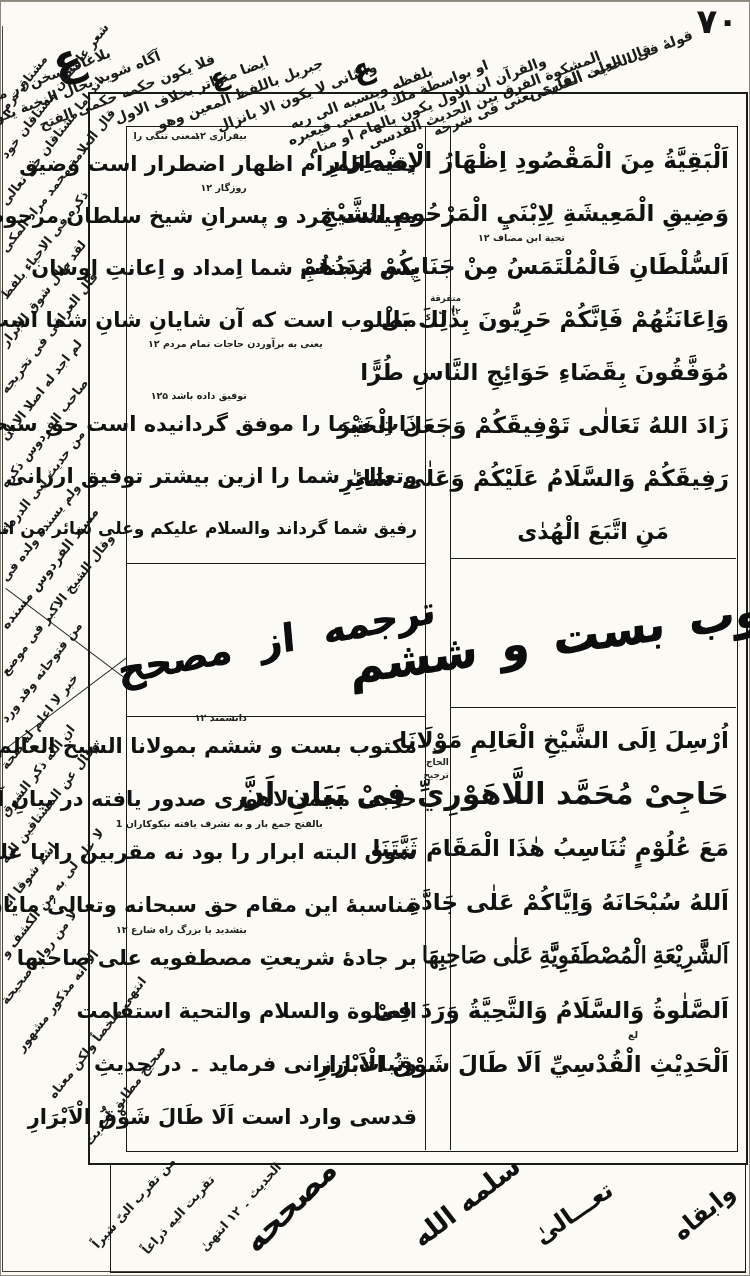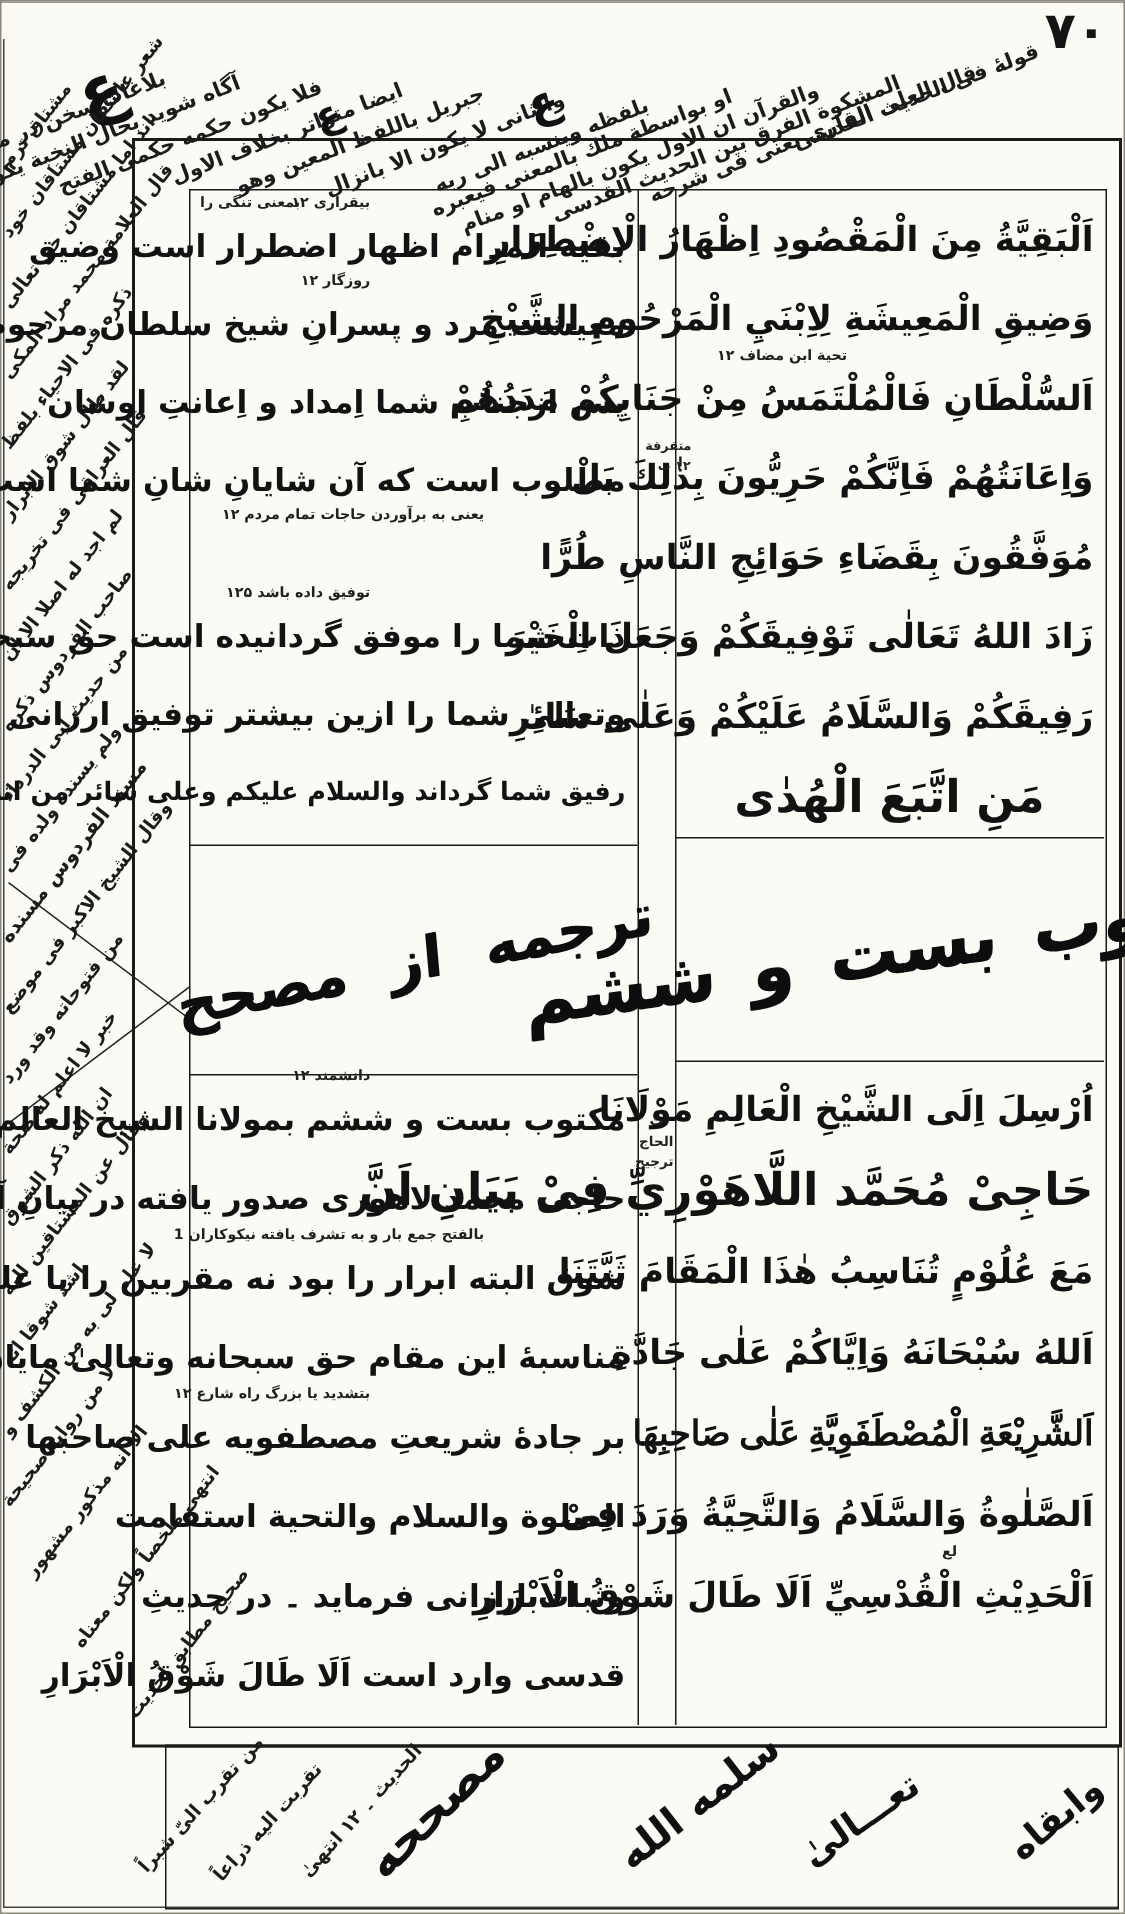--- a/index.html
+++ b/index.html
@@ -145,21 +145,21 @@
     </div>
 
   <div class="col" id="col-r-upper" style="left:452px;top:134px;width:282px;height:424px;">
       <div class="line-box" style="font-size: 23px; line-height: 53px; height: 53px;"><span>اَلْبَقِيَّةُ مِنَ الْمَقْصُودِ اِظْهَارُ الْاِضْطِرَارِ</span></div>
       <div class="line-box" style="font-size: 23px; line-height: 53px; height: 53px;"><span>وَضِيقِ الْمَعِيشَةِ لِاِبْنَيِ الْمَرْحُومِ الشَّيْخِ</span></div>
       <div class="line-box" style="font-size: 23px; line-height: 53px; height: 53px;"><span>اَلسُّلْطَانِ فَالْمُلْتَمَسُ مِنْ جَنَابِكُمْ مَدَدُهُمْ</span><span class="gloss gp-end">تحية ابن مضاف ۱۲</span></div>
       <div class="line-box" style="font-size: 23px; line-height: 53px; height: 53px;"><span>وَاِعَانَتُهُمْ فَاِنَّكُمْ حَرِيُّونَ بِذٰلِكَ بَلْ</span></div>
       <div class="line-box" style="font-size: 23px; line-height: 53px; height: 53px;"><span>مُوَفَّقُونَ بِقَضَاءِ حَوَائِجِ النَّاسِ طُرًّا</span></div>
       <div class="line-box" style="font-size: 23px; line-height: 53px; height: 53px;"><span>زَادَ اللهُ تَعَالٰى تَوْفِيقَكُمْ وَجَعَلَ الْخَيْرَ</span></div>
       <div class="line-box" style="font-size: 23px; line-height: 53px; height: 53px;"><span>رَفِيقَكُمْ وَالسَّلَامُ عَلَيْكُمْ وَعَلٰى سَائِرِ</span></div>
-      <div class="line-box center" style="font-size: 30px; line-height: 53px; height: 53px;"><span>مَنِ اتَّبَعَ الْهُدٰى</span></div>
+      <div class="line-box center" style="font-size: 22px; line-height: 53px; height: 53px;"><span>مَنِ اتَّبَعَ الْهُدٰى</span></div>
     </div>
   <div class="hdr-wrap" id="hdr-right" style="left:450px;top:560px;width:286px;height:146px;">
     <span class="hdr">مكتوب بست و ششم</span>
   </div>
   <div class="col" id="col-r-lower" style="left:452px;top:713px;width:282px;height:432px;">
       <div class="line-box" style="font-size: 23px; line-height: 54px; height: 54px;"><span>اُرْسِلَ اِلَى الشَّيْخِ الْعَالِمِ مَوْلَانَا</span></div>
       <div class="line-box" style="font-size: 30px; line-height: 54px; height: 54px;"><span>حَاجِىْ مُحَمَّد اللَّاهَوْرِيِّ فِىْ بَيَانِ اَنَّ</span></div>
       <div class="line-box" style="font-size: 23px; line-height: 54px; height: 54px;"><span>مَعَ عُلُوْمٍ تُنَاسِبُ هٰذَا الْمَقَامَ ثَبَّتَنَا</span></div>
       <div class="line-box" style="font-size: 23px; line-height: 54px; height: 54px;"><span>اَللهُ سُبْحَانَهُ وَاِيَّاكُمْ عَلٰى جَادَّةِ</span></div>
       <div class="line-box" style="font-size: 23px; line-height: 54px; height: 54px; font-family: Liberation Serif, serif;"><span>اَلشَّرِيْعَةِ الْمُصْطَفَوِيَّةِ عَلٰى صَاحِبِهَا</span></div>

